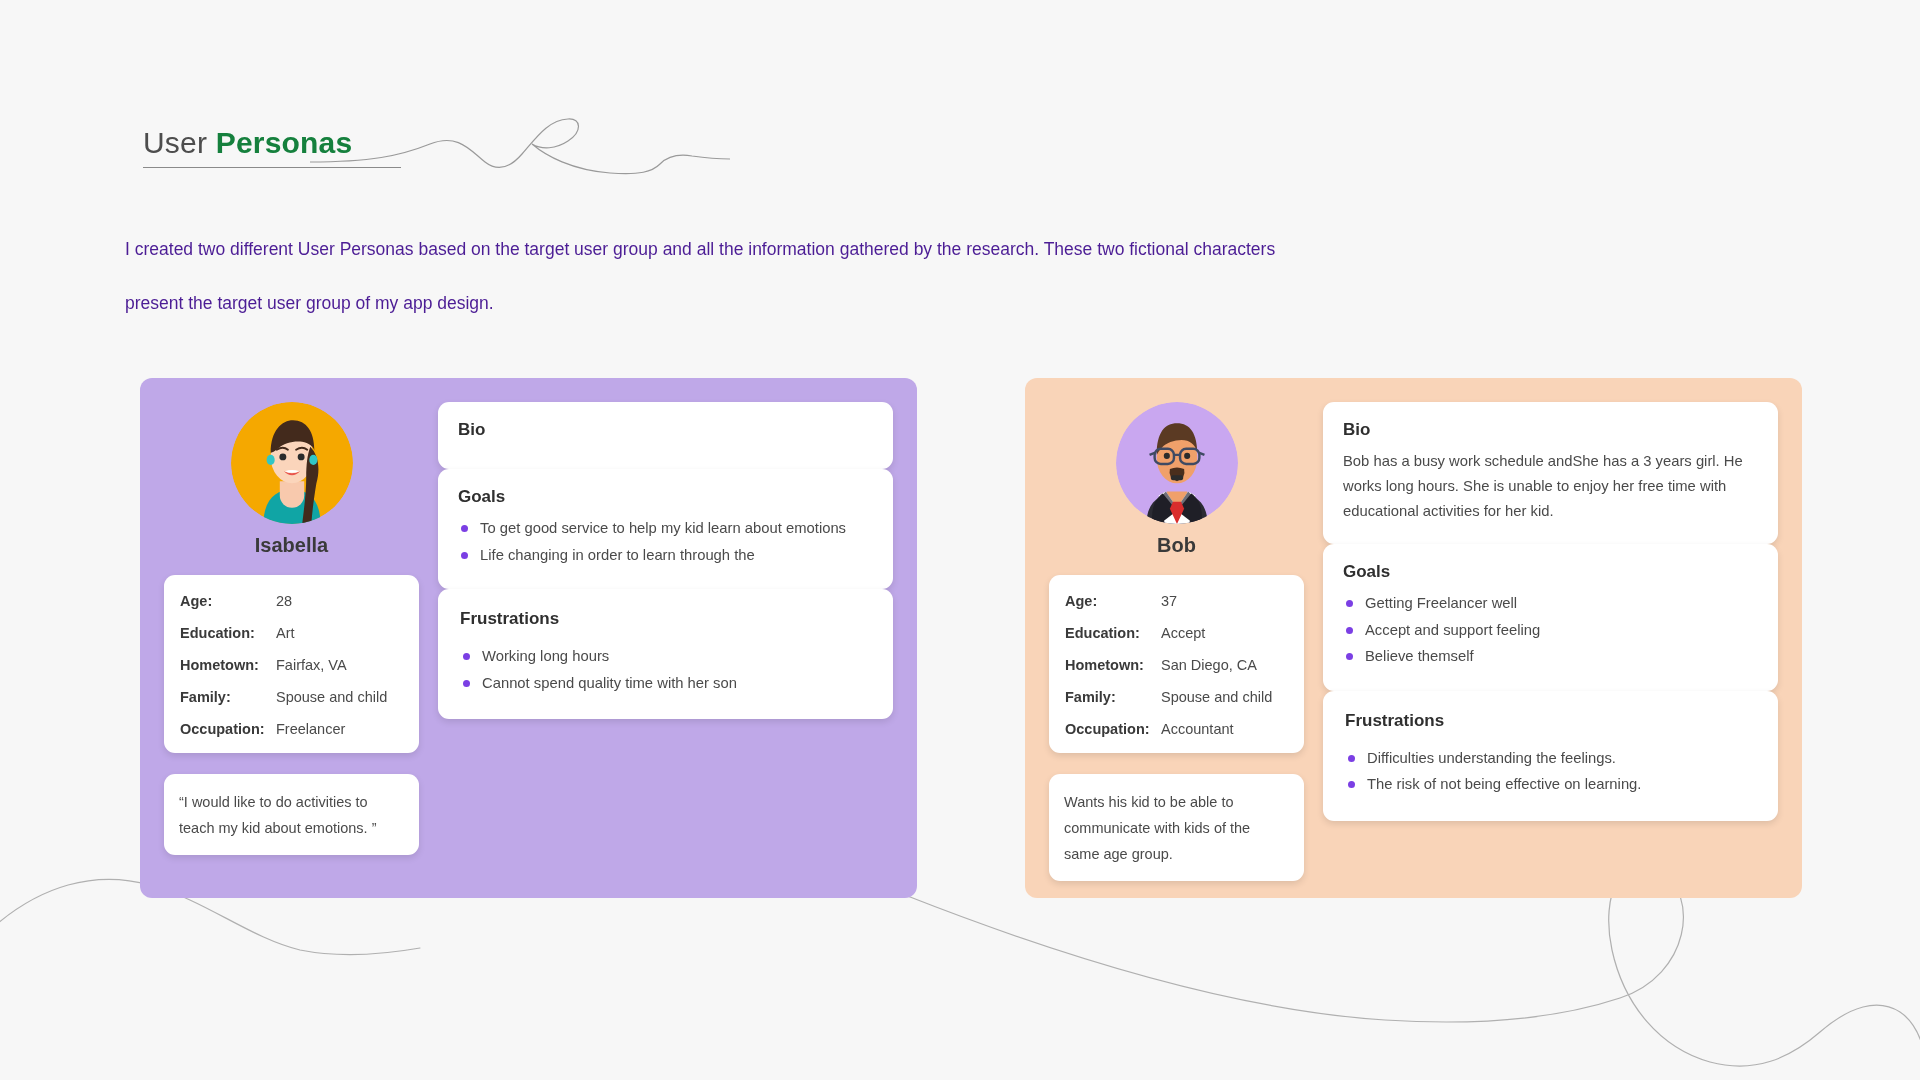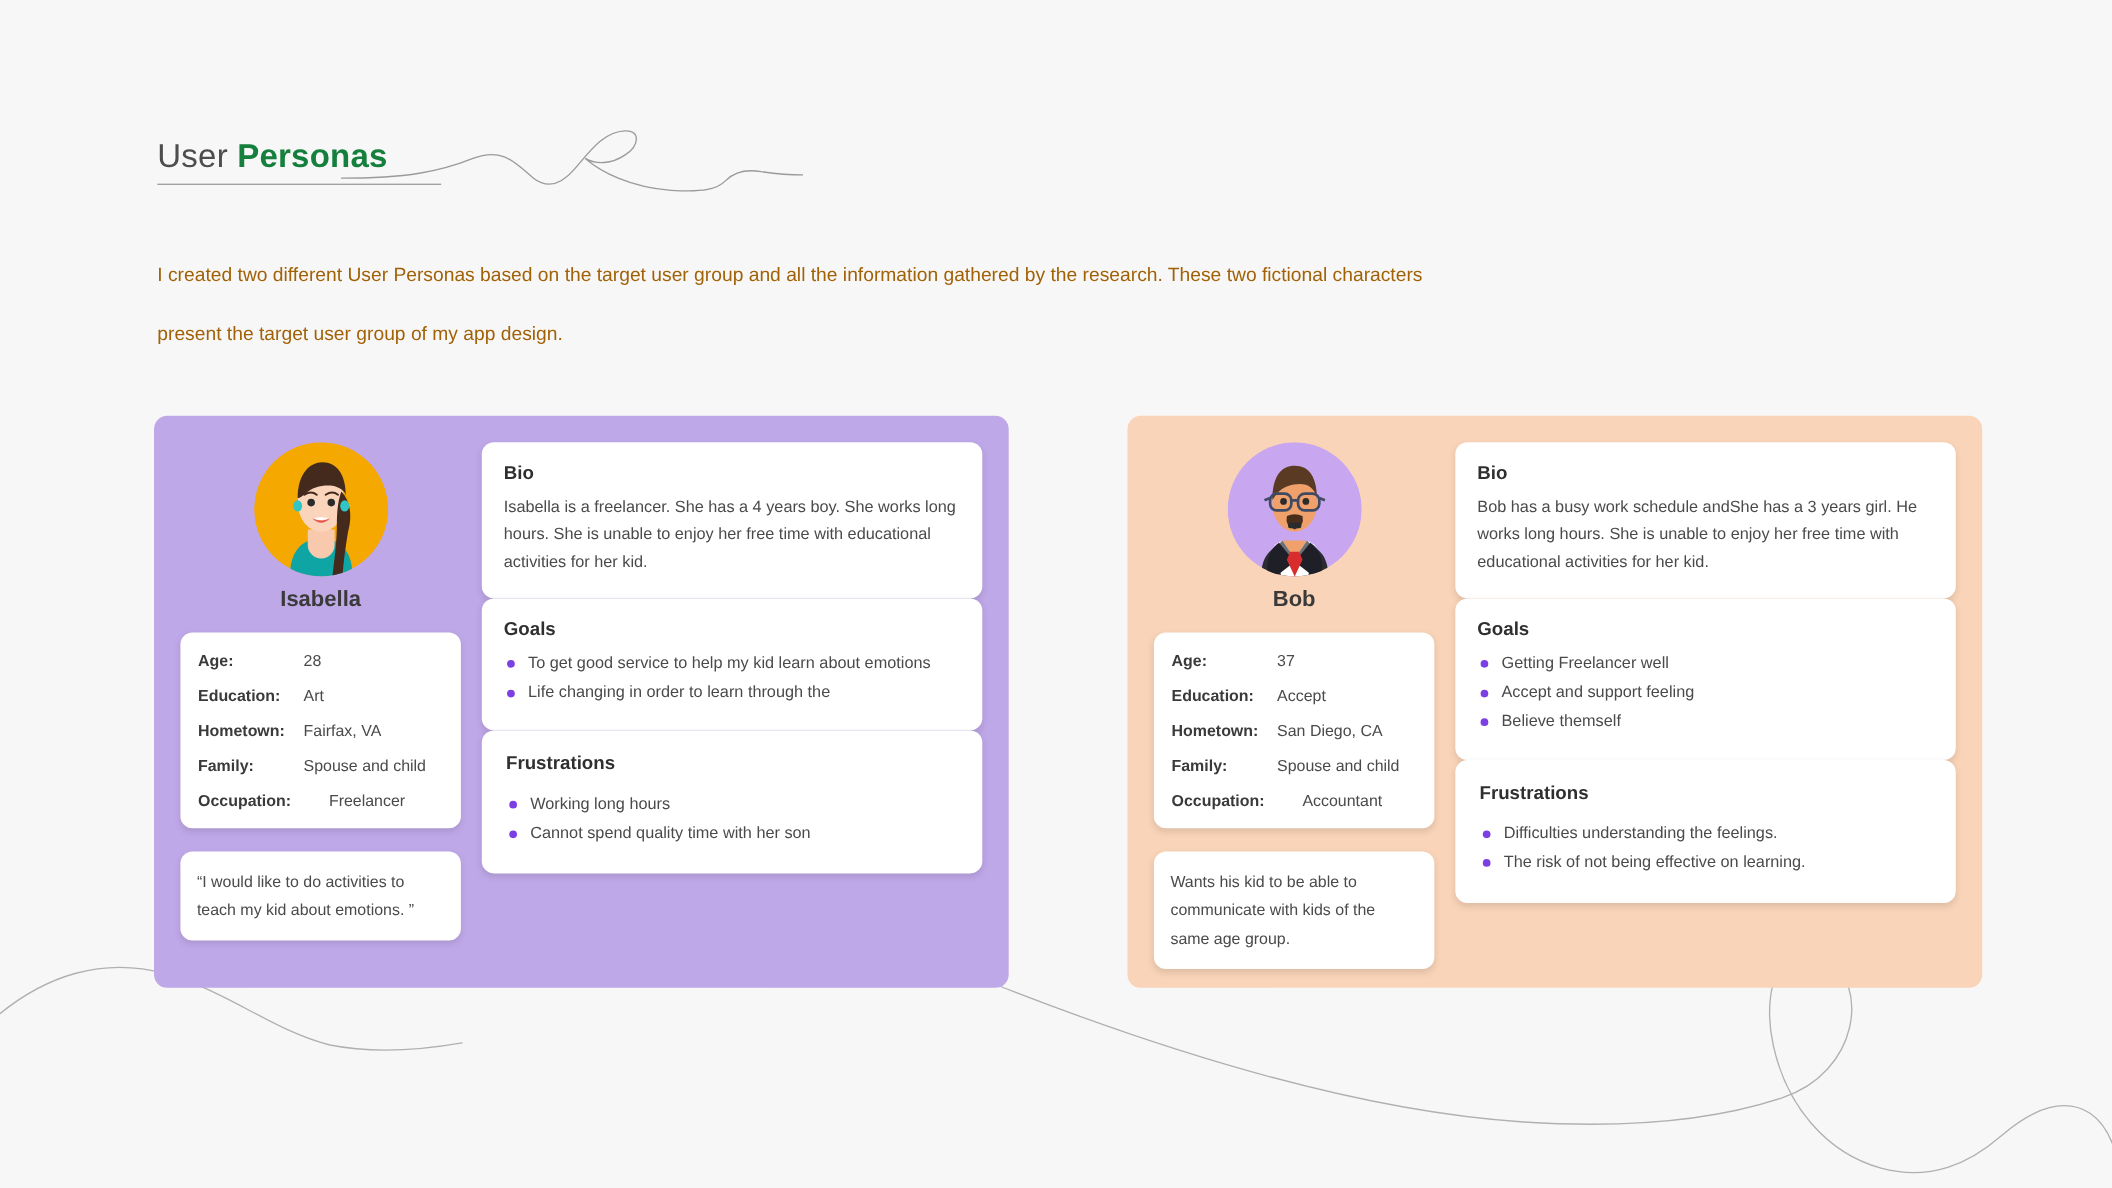--- a/index.html
+++ b/index.html
@@ -50,26 +50,26 @@
     position: absolute;
     left: 143px;
     top: 167px;
     width: 258px;
     height: 1px;
     background: #8a8a8a;
   }
 
   .intro {
     position: absolute;
-    left: 143px;
+    left: 125px;
     top: 222px;
     width: 1180px;
     font-size: 17.5px;
     line-height: 54px;
-    color: #a16207;
+    color: #4c1d95;
   }
 
   
   .persona {
     position: absolute;
     top: 378px;
     width: 777px;
     height: 520px;
     border-radius: 12px;
     padding: 24px;
@@ -112,21 +112,21 @@
   .info-panel {
     margin-top: 18px;
     padding: 18px 16px 16px 16px;
   }
   .info-row {
     display: flex;
     font-size: 14.5px;
     margin-bottom: 16px;
     color: #4a4a4a;
   }
-  .info-row:last-child { margin-bottom: 0; gap: 23px; }
+  .info-row:last-child { margin-bottom: 0; }
   .info-label {
     font-weight: 700;
     color: #3a3a3a;
     width: 96px;
     flex: none;
   }
   .info-value { color: #4a4a4a; }
 
   .quote-panel {
     margin-top: 21px;
@@ -260,21 +260,20 @@
             <span class="info-value">Freelancer</span>
           </div>
         </div>
 
         <div class="panel quote-panel">“I would like to do activities to teach my kid about emotions. ”</div>
       </div>
 
       <div class="col-right">
         <div class="panel bio-panel">
           <div class="section-title">Bio</div>
-          <div class="bio-text">Isabella is a freelancer. She has a 4 years boy. She works long hours. She is unable to enjoy her free time with educational activities for her kid.</div>
         </div>
 
         <div class="panel list-panel goals-panel">
           <div class="section-title">Goals</div>
           <ul class="bullets">
             <li>To get good service to help my kid learn about emotions</li>
             <li>Life changing in order to learn through the</li>
           </ul>
         </div>
 

